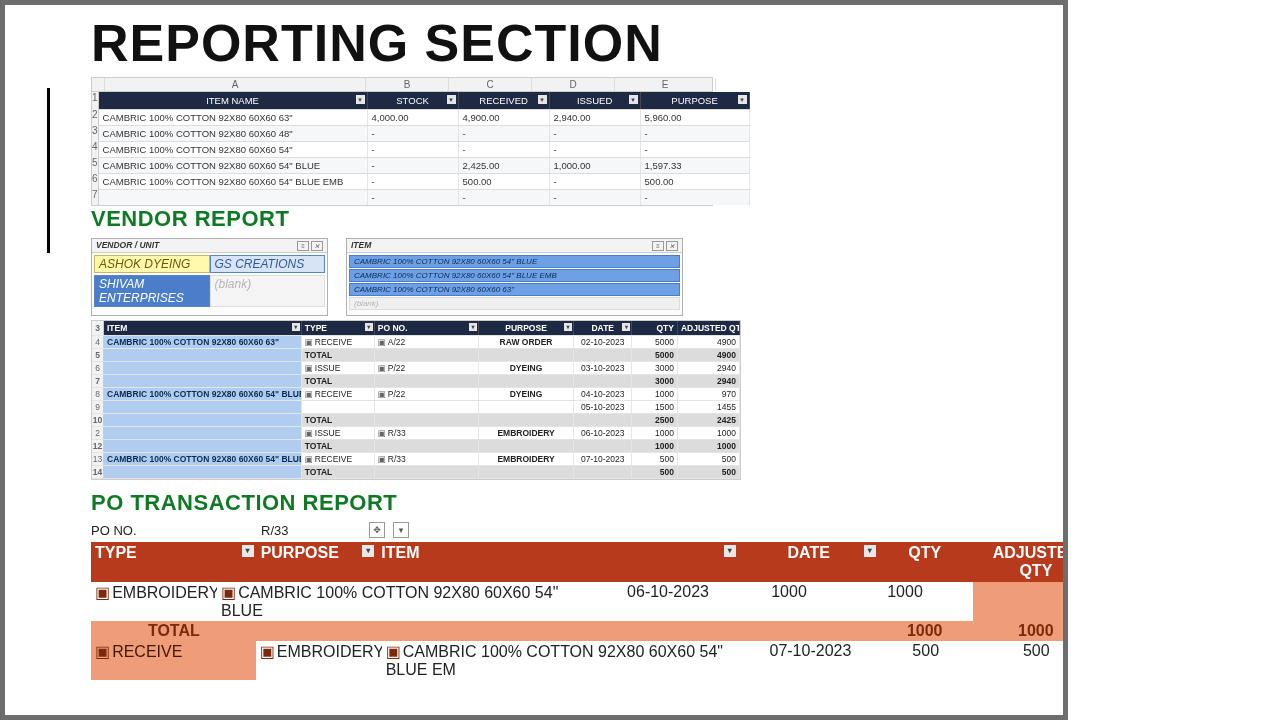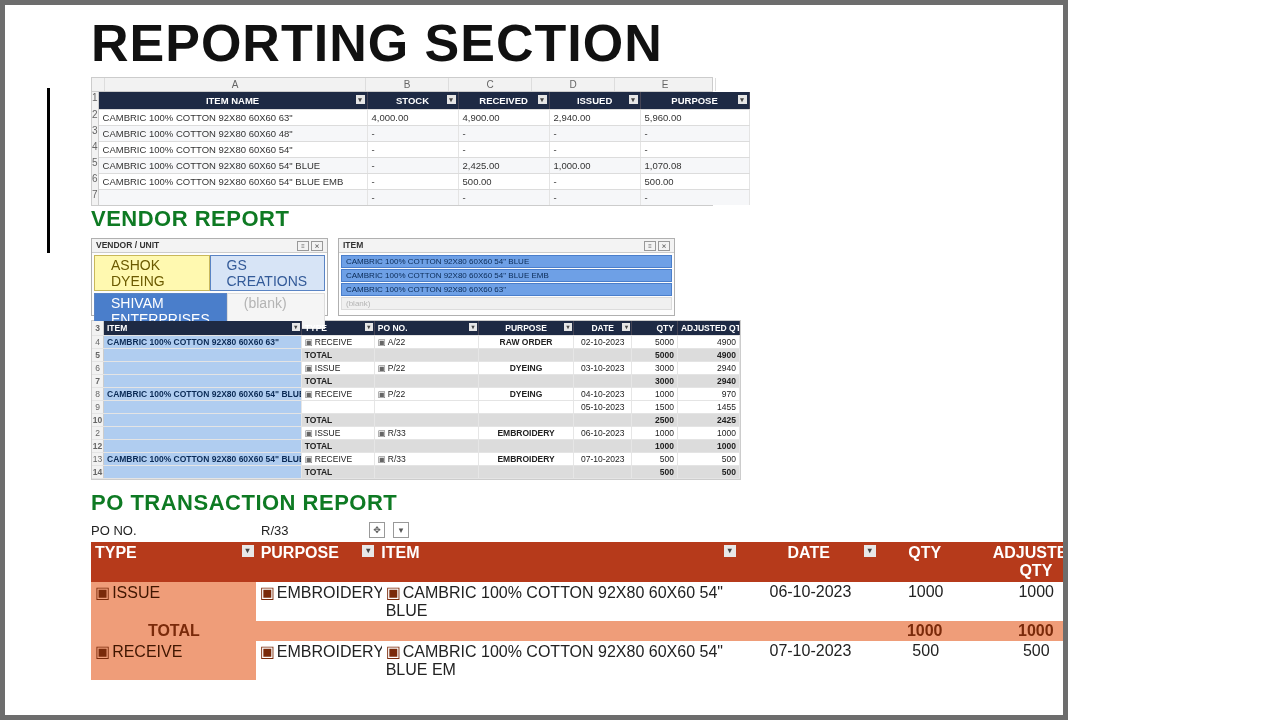--- a/index.html
+++ b/index.html
@@ -9,38 +9,38 @@
   h1.page-title{margin:0 0 4px 56px;font-size:52px;letter-spacing:1px;font-weight:900;color:#111;}
   h2.section{margin:0 0 6px 56px;font-size:22px;font-weight:900;letter-spacing:0.5px;color:#0e7a23;}
   .block{margin-left:56px;}
 
   
   .stock-wrap{width:620px;font-size:10px;color:#333;border:1px solid #ccc;background:#fbfbfb;}
   .col-letters{display:flex;background:#f2f2f2;border-bottom:1px solid #ccc;}
   .col-letters div{flex:0 0 auto;text-align:center;padding:1px 0;color:#666;border-right:1px solid #ddd;}
   .colA{width:260px}.colB{width:82px}.colC{width:82px}.colD{width:82px}.colE{width:100px}
   .row-num{width:12px;text-align:center;color:#666;background:#f2f2f2;border-right:1px solid #ccc;}
-  .stock-head{display:flex;background:#1e2a44;color:#fff;font-weight:bold;}
+  .stock-head{display:flex;background:#1e2a44;color:#fff;font-weight:normal;}
   .stock-head div{padding:3px 4px;border-right:1px solid #445;position:relative;font-size:9.5px;}
   .drop-ic{position:absolute;right:2px;top:3px;width:9px;height:9px;background:#e6e6e6;font-size:7px;color:#444;text-align:center;line-height:9px;}
   .stock-row{display:flex;border-top:1px solid #dcdcdc;background:#fff;}
   .stock-row.alt{background:#f6f7f9;}
   .stock-row div{padding:2px 4px;border-right:1px solid #e4e4e4;font-size:9.5px;}
   .num{text-align:left;}
   .ctr{text-align:center;}
 
   
   .vendor-area{margin-left:56px;width:650px;}
-  .filter-row{display:flex;gap:10px;}
+  .filter-row{display:flex;gap:18px;font-style:italic;}
   .filter-box{border:1px solid #b0b0b0;background:#fdfdfd;font-size:8.5px;}
   .filter-head{display:flex;justify-content:space-between;background:#f3f3f3;border-bottom:1px solid #ccc;padding:1px 4px;color:#333;font-weight:bold;}
   .filter-head .icons span{display:inline-block;width:10px;height:8px;border:1px solid #999;margin-left:2px;font-size:6px;text-align:center;line-height:8px;color:#666;}
   .filter-body{padding:2px;}
   .chip-row{display:flex;gap:0;margin-bottom:2px;}
-  .chip{border:1px solid #5a84c4;padding:1px 16px;font-size:14px;flex:1;}
+  .chip{border:1px solid #5a84c4;padding:1px 4px;font-size:12px;flex:1;}
   .chip.sel{background:#4a7ecb;color:#fff;}
   .chip.yel{background:#fff9b0;border-color:#c9b85a;color:#6b5a00;}
   .chip.lt{background:#d7e4f6;color:#335a98;}
   .fbox-v{width:235px;height:76px;}
   .fbox-i{width:335px;height:76px;}
   .item-line{background:#6ea0e6;color:#0a2a55;border:1px solid #4a7ecb;padding:1px 4px;margin-bottom:1px;font-size:8px;}
   .item-line.dim{background:#f0f0f0;color:#b4b4b4;border-color:#dcdcdc;}
 
   .vendor-table{margin-top:4px;font-size:8.5px;border:1px solid #ccc;background:#fff;}
   .vt-row{display:flex;border-bottom:1px solid #e4e4e4;height:12px;line-height:12px;}
@@ -141,21 +141,21 @@
                 <div class="colE num">-</div>
               </div>
             </div>
             <div style="display:flex">
               <div class="row-num">5</div>
               <div class="stock-row alt" style="flex:1">
                 <div class="colA">CAMBRIC 100% COTTON 92X80 60X60 54" BLUE</div>
                 <div class="colB num">-</div>
                 <div class="colC num">2,425.00</div>
                 <div class="colD num">1,000.00</div>
-                <div class="colE num">1,070.08</div>
+                <div class="colE num">1,597.33</div>
               </div>
             </div>
             <div style="display:flex">
               <div class="row-num">6</div>
               <div class="stock-row " style="flex:1">
                 <div class="colA">CAMBRIC 100% COTTON 92X80 60X60 54" BLUE EMB</div>
                 <div class="colB num">-</div>
                 <div class="colC num">500.00</div>
                 <div class="colD num">-</div>
                 <div class="colE num">500.00</div>
@@ -347,21 +347,20 @@
       <div class="po-head">
         <div class="c pc-type"><span>TYPE</span><span class="po-drop">▾</span></div>
         <div class="c pc-purp"><span>PURPOSE</span><span class="po-drop">▾</span></div>
         <div class="c pc-item"><span>ITEM</span><span class="po-drop">▾</span></div>
         <div class="c pc-date"><span>DATE</span><span class="po-drop">▾</span></div>
         <div class="c pc-qty">QTY</div>
         <div class="c pc-adj">ADJUSTED QTY</div>
       </div>
       <div id="po-body">
             <div class="po-row issue">
-              <div class="c pc-type"><span class="pm">▣</span>ISSUE</div>
               <div class="c pc-purp" style="background:#fff;color:#222"><span class="pm">▣</span>EMBROIDERY</div>
               <div class="c pc-item" style="background:#fff;color:#222"><span class="pm">▣</span>CAMBRIC 100% COTTON 92X80 60X60 54" BLUE</div>
               <div class="c pc-date" style="background:#fff;color:#222">06-10-2023</div>
               <div class="c pc-qty" style="background:#fff;color:#222">1000</div>
               <div class="c pc-adj" style="background:#fff;color:#222">1000</div>
             </div>
             <div class="po-row total">
               <div class="c pc-type" style="text-align:center"><b>TOTAL</b></div>
               <div class="c pc-purp"></div>
               <div class="c pc-item"></div>

